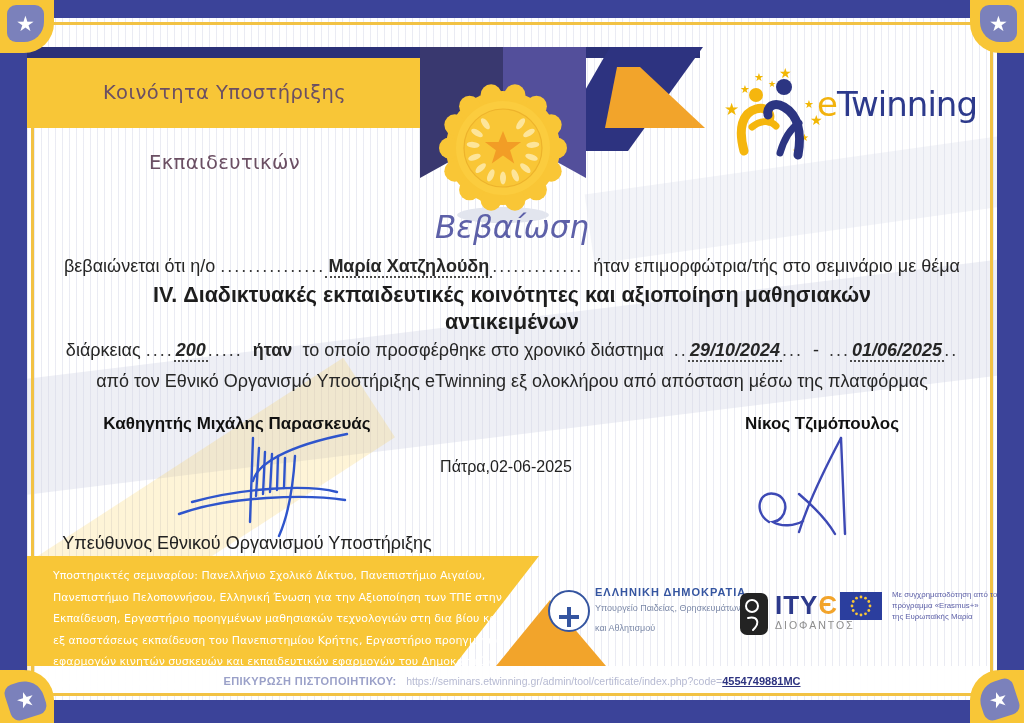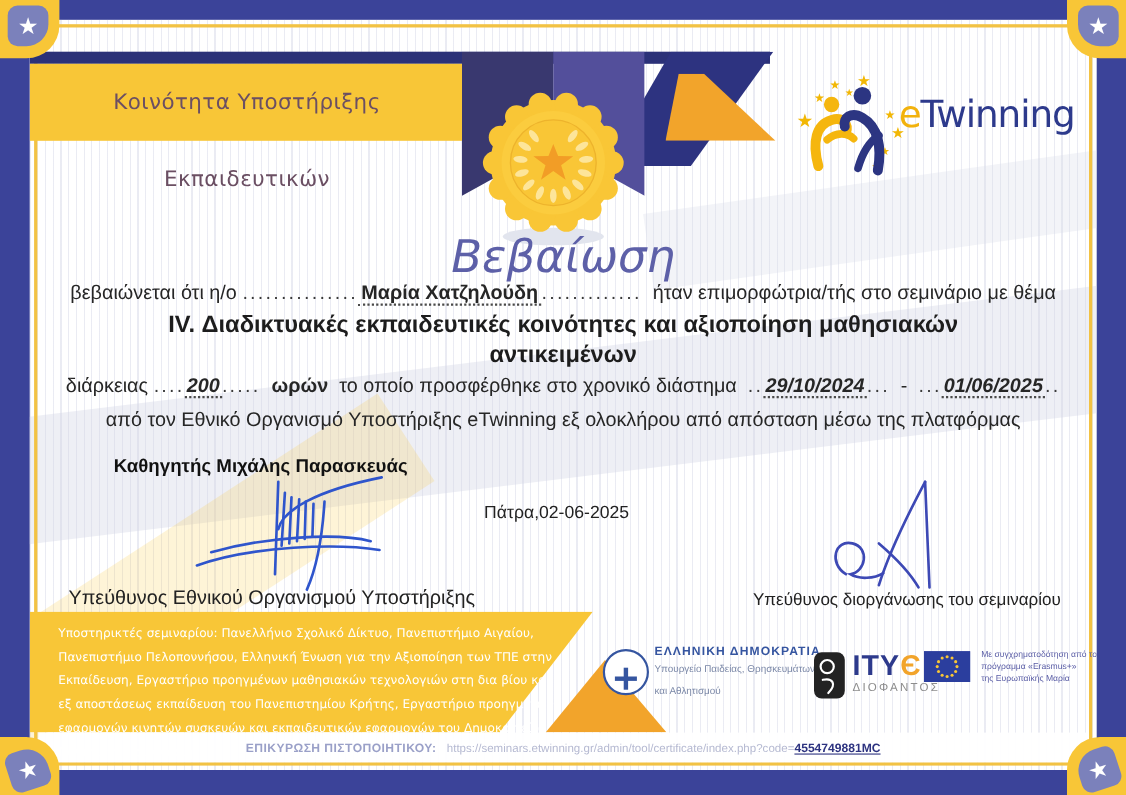--- a/index.html
+++ b/index.html
@@ -21,21 +21,21 @@
   .yellow-band{position:absolute;left:0;top:40px;width:393px;height:70px;background:#f8c637;}
   .community-label{position:absolute;left:20px;top:40px;width:355px;height:64px;line-height:70px;text-align:center;
      font-family:"DejaVu Sans",sans-serif;font-size:19.5px;color:#6b4f63;letter-spacing:.4px;}
   .medal-svg{position:absolute;left:393px;top:29px;}
   
   .etw-figures{position:absolute;left:695px;top:45px;}
   .etw-word{position:absolute;left:790px;top:66px;font-family:"DejaVu Sans",sans-serif;font-size:34px;letter-spacing:-1px;color:#2d3a8c;white-space:nowrap;}
   .etw-word .e{color:#f2b20d;}
   
   .cert-title{position:absolute;left:0;right:0;top:191px;text-align:center;font-family:"DejaVu Sans",sans-serif;
-     font-style:italic;font-size:41px;color:#5d60a8;}
+     font-style:italic;font-size:31px;color:#5d60a8;}
   .tline{position:absolute;left:0;right:0;text-align:center;color:#262626;font-size:18px;white-space:nowrap;}
   .l1{top:238px;}
   .seminar-title{position:absolute;left:75px;right:75px;top:264px;text-align:center;font-size:21.5px;line-height:27px;font-weight:700;color:#1d1d1d;}
   .l2{top:322px;}
   .l3{top:353px;}
   .dots{letter-spacing:2px;color:#3a3a3a;}
   .dotval{font-weight:700;font-style:italic;border-bottom:2px dotted #4a4a4a;padding:0 2px;}
   .nameval{font-weight:700;border-bottom:2px dotted #4a4a4a;padding:0 3px;}
   .bold{font-weight:700;}
   .gap{margin-left:5px;}
@@ -182,31 +182,32 @@
       <span>βεβαιώνεται ότι η/ο</span>
       <span class="dots">...............</span><span class="nameval">Μαρία Χατζηλούδη</span><span class="dots">.............</span>
       <span class="gap">ήταν επιμορφώτρια/τής στο σεμινάριο με θέμα</span>
     </div>
 
     <div class="seminar-title">IV. Διαδικτυακές εκπαιδευτικές κοινότητες και αξιοποίηση μαθησιακών αντικειμένων</div>
 
     <div class="tline l2">
       <span>διάρκειας</span>
       <span class="dots">....</span><span class="dotval">200</span><span class="dots">.....</span>
-      <span class="bold gap">ωρών</span>
+      <span class="bold gap">ήταν</span>
       <span class="gap">το οποίο προσφέρθηκε στο χρονικό διάστημα</span>
       <span class="dots gap">..</span><span class="dotval">29/10/2024</span><span class="dots">...</span>
       <span class="gap">-</span>
       <span class="dots gap">...</span><span class="dotval">01/06/2025</span><span class="dots">..</span>
     </div>
 
     <div class="tline l3">από τον Εθνικό Οργανισμό Υποστήριξης eTwinning εξ ολοκλήρου από απόσταση μέσω της πλατφόρμας</div>
 
 
     <div class="sig-name sn-left">Καθηγητής Μιχάλης Παρασκευάς</div>
+    <div class="sig-name sn-right">Νίκος Τζιμόπουλος</div>
 
     <svg class="sig-svg sig-left" width="210" height="112" viewBox="0 0 210 112">
       <g stroke="#2f55cc" stroke-width="2.4" fill="none" stroke-linecap="round">
         <path d="M 190 8 C 130 20 100 38 96 55"></path>
         <path d="M 96 12 L 93 96"></path>
         <path d="M 102 22 l -3 48 m 9 -44 l -2 42 m 9 -40 l -2 38 m 8 -36 l -1 34 m 8 -32 l -1 30"></path>
         <path d="M 138 30 C 136 62 130 92 122 110"></path>
         <path d="M 35 76 C 85 62 150 58 180 66"></path>
         <path d="M 22 88 C 72 70 150 68 188 74"></path>
       </g>
@@ -216,21 +217,20 @@
         <path d="M 20 90 C 4 80 10 58 26 62 C 42 66 38 88 24 90 C 32 95 46 94 54 89"></path>
         <path d="M 92 6 C 74 40 58 74 50 100"></path>
         <path d="M 50 62 C 64 74 78 88 86 102"></path>
         <path d="M 92 6 L 96 102"></path>
       </g>
     </svg>
 
     <div class="place-date">Πάτρα,02-06-2025</div>
 
     <div class="role role-l2">Υπεύθυνος Εθνικού Οργανισμού Υποστήριξης etwinning</div>
-    <div class="role role-r">Υπεύθυνος διοργάνωσης του σεμιναρίου</div>
 
     <div class="foot-orange"></div>
     <div class="foot-yellow"></div>
     <div class="supporters">Υποστηρικτές σεμιναρίου: Πανελλήνιο Σχολικό Δίκτυο, Πανεπιστήμιο Αιγαίου, Πανεπιστήμιο Πελοποννήσου, Ελληνική Ένωση για την Αξιοποίηση των ΤΠΕ στην Εκπαίδευση, Εργαστήριο προηγμένων μαθησιακών τεχνολογιών στη δια βίου και εξ αποστάσεως εκπαίδευση του Πανεπιστημίου Κρήτης, Εργαστήριο προηγμένων εφαρμογών κινητών συσκευών και εκπαιδευτικών εφαρμογών του Δημοκριτείου Πανεπιστημίου Θράκης</div>
 
     <div class="gov-logo">
       <div class="gov-emblem">
         <div class="gov-cross">
             <div class="gc-v"></div>
             <div class="gc-h"></div>

